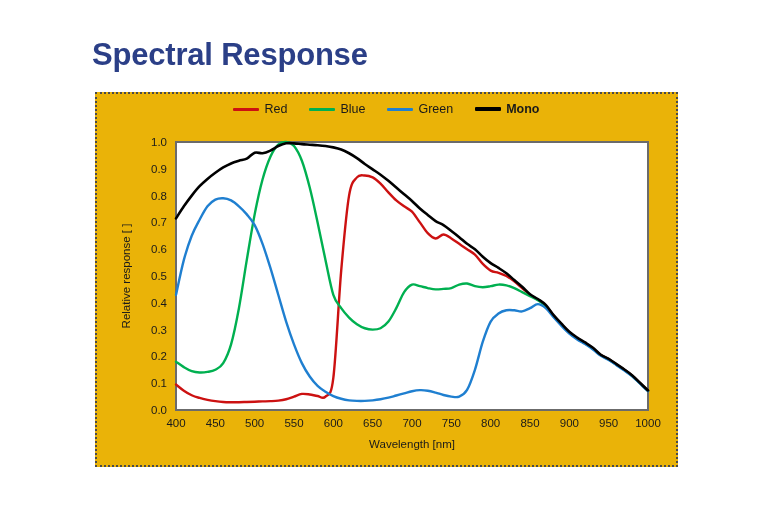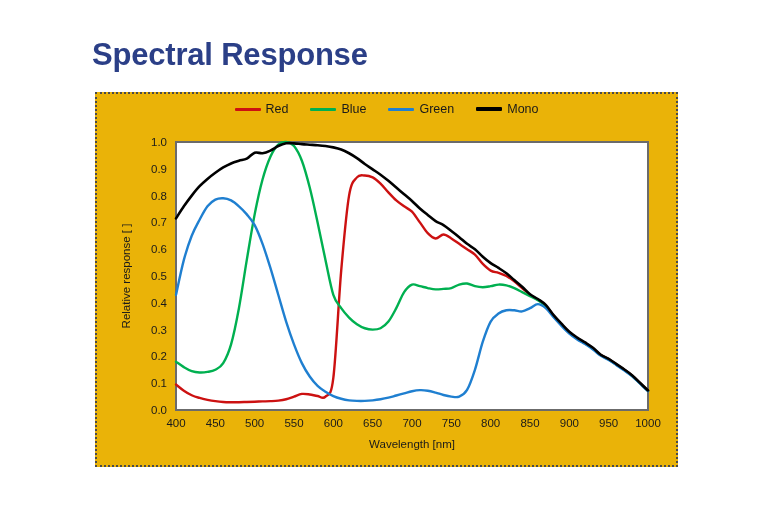--- a/index.html
+++ b/index.html
@@ -64,21 +64,21 @@
     display: inline-block;
     width: 26px;
     height: 3px;
     border-radius: 1px;
   }
   .legend-swatch.thick { height: 4px; }
   .legend-label {
     font-size: 12.5px;
     color: #1a1a1a;
   }
-  .legend-label.bold { font-weight: 400; }
+  .legend-label.bold { font-weight: 700; }
 
   #chart-svg {
     position: absolute;
     left: 0;
     top: 0;
     width: 583px;
     height: 375px;
   }
   .tick-text {
     font-size: 11.5px;

